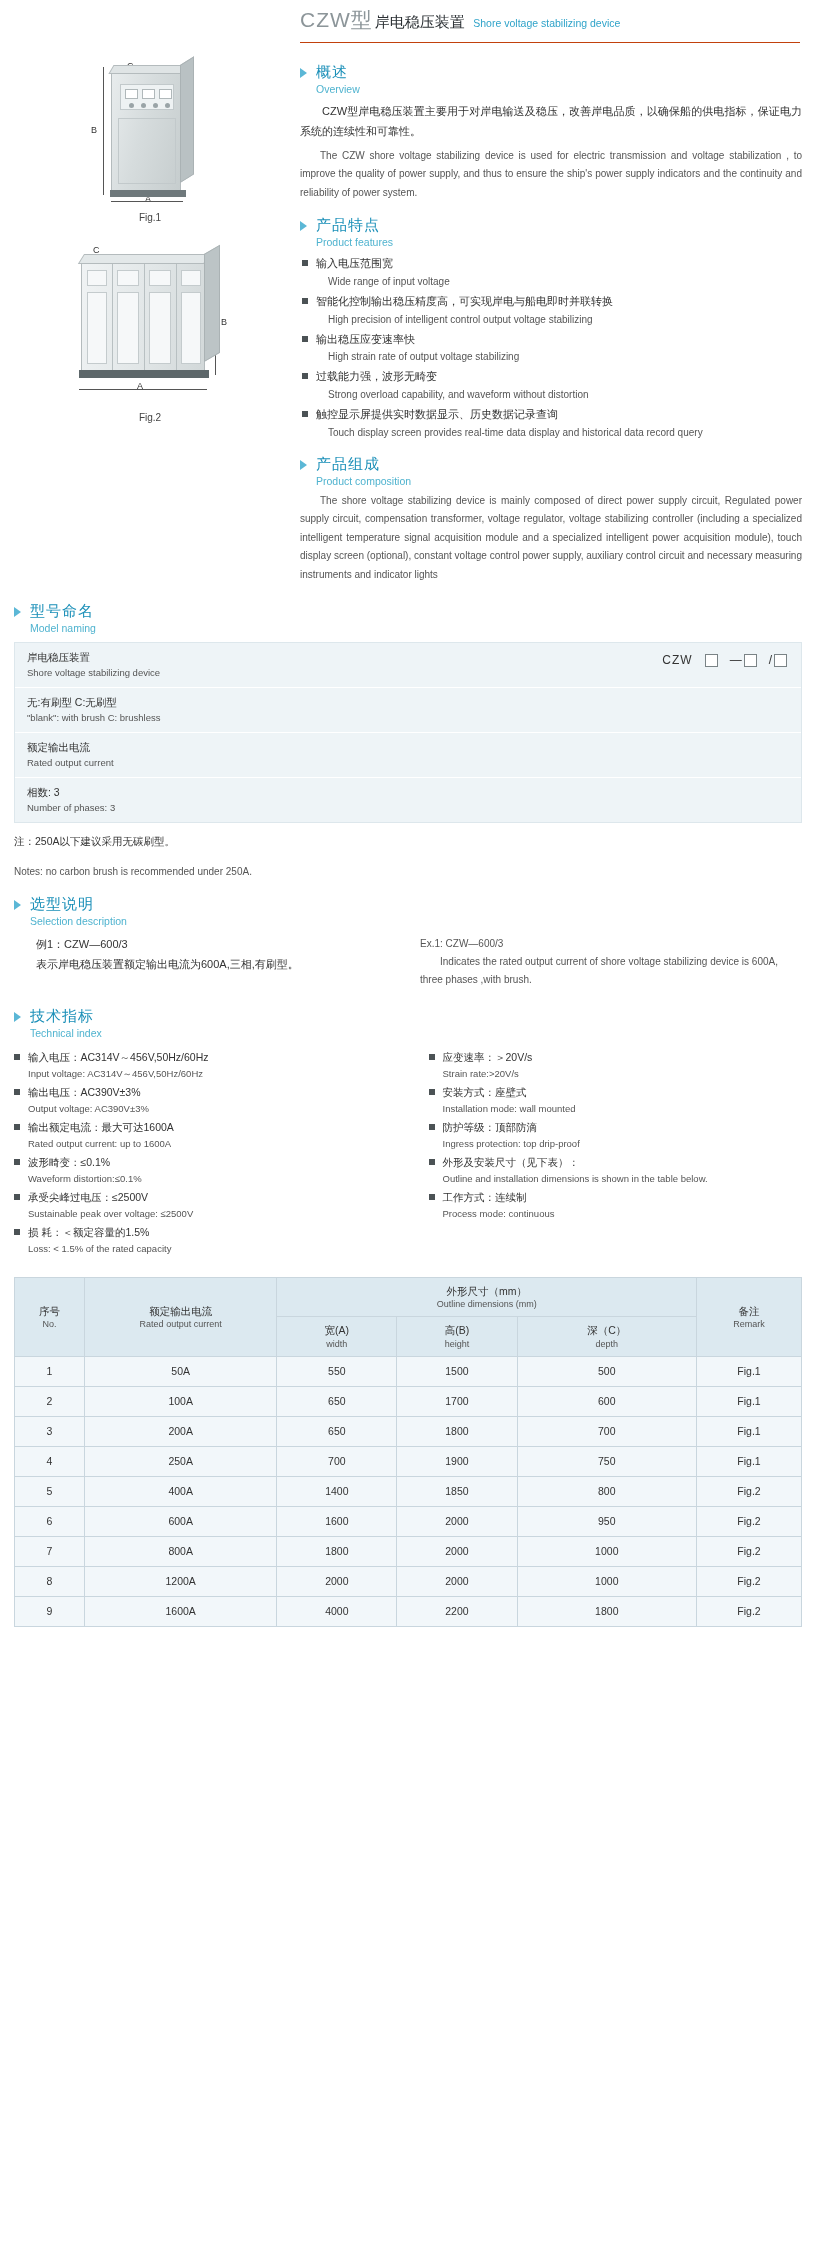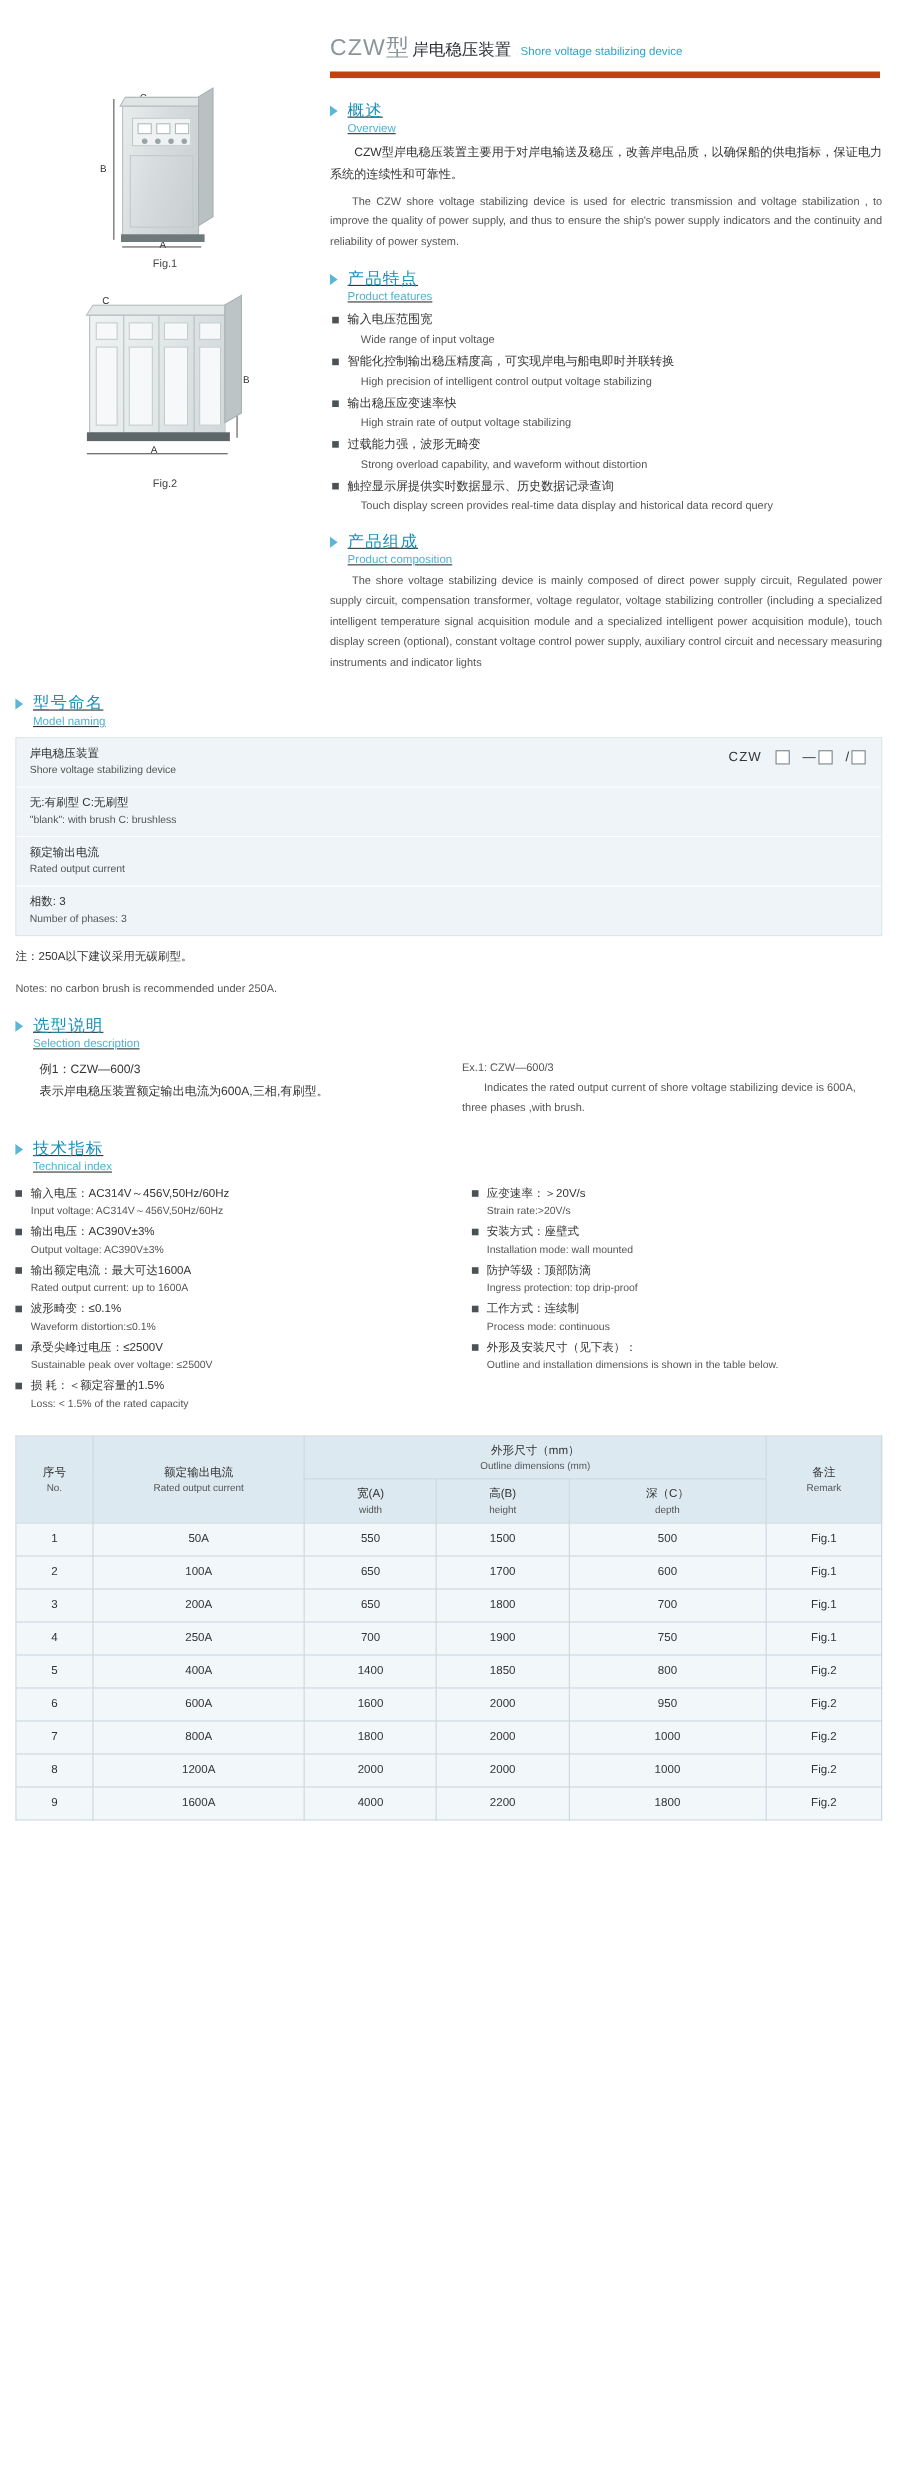--- a/index.html
+++ b/index.html
@@ -10,23 +10,23 @@
     background: #ffffff;
     font-family: "Liberation Sans", sans-serif;
     color: #333;
     position: relative;
   }
   .page { position: relative; width: 830px; min-height: 2250px; padding: 0; }
 
   
   .header {
     position: relative;
-    margin: 29px 30px 0 300px;
+    margin: 6px 30px 0 300px;
     padding-bottom: 8px;
-    border-bottom: 6px solid #c2410c;
+    border-bottom: 1px solid #c2410c;
   }
   .header .zh {
     font-size: 21px;
     color: #8c9599;
     letter-spacing: 1px;
     display: inline-block;
     vertical-align: baseline;
   }
   .header .zh-b {
     font-size: 15px;
@@ -92,21 +92,21 @@
   .cab2 .top { position:absolute; left:-1px; top:-10px; width:126px; height:10px; background:#e3e8e9; border:1px solid #b4bbbd; transform: skewX(-32deg); }
   .cab2 .side { position:absolute; right:-16px; top:-10px; width:16px; height:108px; background:#bcc4c6; border:1px solid #aab2b4; transform: skewY(-30deg); transform-origin:left top; }
   .cab2 .seg { position:absolute; top:0; bottom:0; width:1px; background:#b8c0c2; }
   .cab2 .mpanel { position:absolute; background:#f6f8f9; border:1px solid #c4cbcd; }
   .cab2 .base { position:absolute; left:-3px; bottom:-8px; width:130px; height:8px; background:#5d676a; }
 
   
   .content { margin-left: 300px; margin-right: 28px; padding-top: 6px; }
 
   .sec { margin-top: 14px; }
-  .sec-head { position: relative; padding-left: 16px; text-decoration: underline; }
+  .sec-head { position: relative; padding-left: 16px; }
   .sec-head .tri {
     position:absolute; left:0; top:5px;
     width:0;height:0;border-left:7px solid #5bb7d6;border-top:5px solid transparent;border-bottom:5px solid transparent;
   }
   .sec-head .zh { font-size: 15px; color: #1a8fb8; font-weight: normal; letter-spacing:1px;}
   .sec-head .en { font-size: 10.5px; color: #4fb3cf; margin-top: 1px; }
 
   p.zh-p { font-size: 11px; line-height: 1.85; color:#333; margin: 6px 0 0 0; text-indent: 2em; text-align: justify;}
   p.en-p { font-size: 10px; line-height: 1.85; color:#555; margin: 5px 0 0 0; text-indent: 2em; text-align: justify;}
 
@@ -397,26 +397,26 @@
         </li>
         <li>
           <div class="t-zh"><span class="sq"></span><span>安装方式：座壁式</span></div>
           <div class="t-en">Installation mode: wall mounted</div>
         </li>
         <li>
           <div class="t-zh"><span class="sq"></span><span>防护等级：顶部防滴</span></div>
           <div class="t-en">Ingress protection: top drip-proof</div>
         </li>
         <li>
+          <div class="t-zh"><span class="sq"></span><span>外形及安装尺寸（见下表）：</span></div>
+          <div class="t-en">Outline and installation dimensions is shown in the table below.</div>
+        </li>
+        <li>
           <div class="t-zh"><span class="sq"></span><span>工作方式：连续制</span></div>
           <div class="t-en">Process mode: continuous</div>
-        </li>
-        <li>
-          <div class="t-zh"><span class="sq"></span><span>外形及安装尺寸（见下表）：</span></div>
-          <div class="t-en">Outline and installation dimensions is shown in the table below.</div>
         </li>
       </ul>
     </div>
   </div>
 
   <div class="tbl-wrap">
     <table class="spec">
       <thead>
         <tr>
           <th rowspan="2" style="width:8%;">

